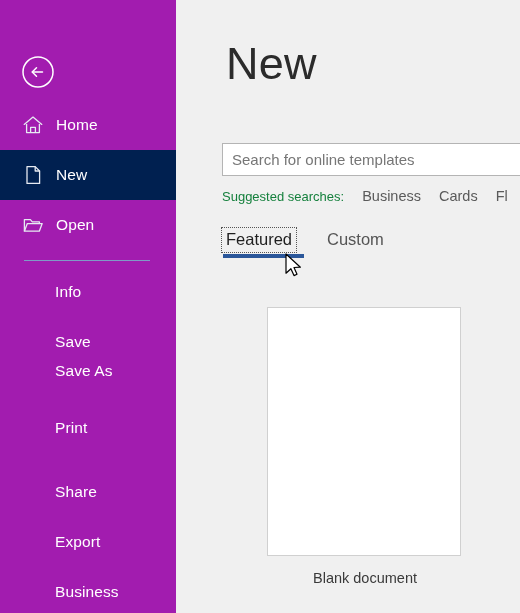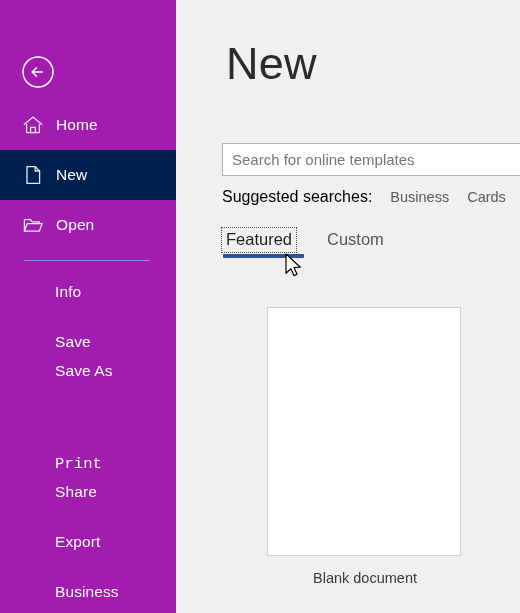--- a/index.html
+++ b/index.html
@@ -94,21 +94,21 @@
     position: absolute;
     left: 55px;
     font-size: 15.5px;
     color: #ffffff;
     letter-spacing: 0.1px;
     white-space: nowrap;
   }
   #nav-info      { top: 267px; }
   #nav-save      { top: 317px; }
   #nav-saveas    { top: 346px; padding-left: 32px; }
-  #nav-print     { top: 439px; font-family: Liberation Mono, monospace; }
+  #nav-print     { top: 403px; }
   #nav-share     { top: 467px; text-align: right; }
   #nav-export    { top: 517px; }
   #nav-transform { top: 567px; }
 
   
   #main {
     position: absolute;
     left: 176px;
     top: 0;
     width: 344px;
@@ -157,22 +157,22 @@
 
   #suggested-row {
     position: absolute;
     left: 46px;
     top: 188px;
     display: flex;
     align-items: baseline;
     white-space: nowrap;
   }
   #suggested-label {
-    font-size: 16px;
-    color: #000000;
+    font-size: 13px;
+    color: #15803d;
   }
   .suggested-link {
     margin-left: 18px;
     font-size: 14.5px;
     color: #5a5a5a;
     cursor: pointer;
     text-decoration: none;
   }
 
   

